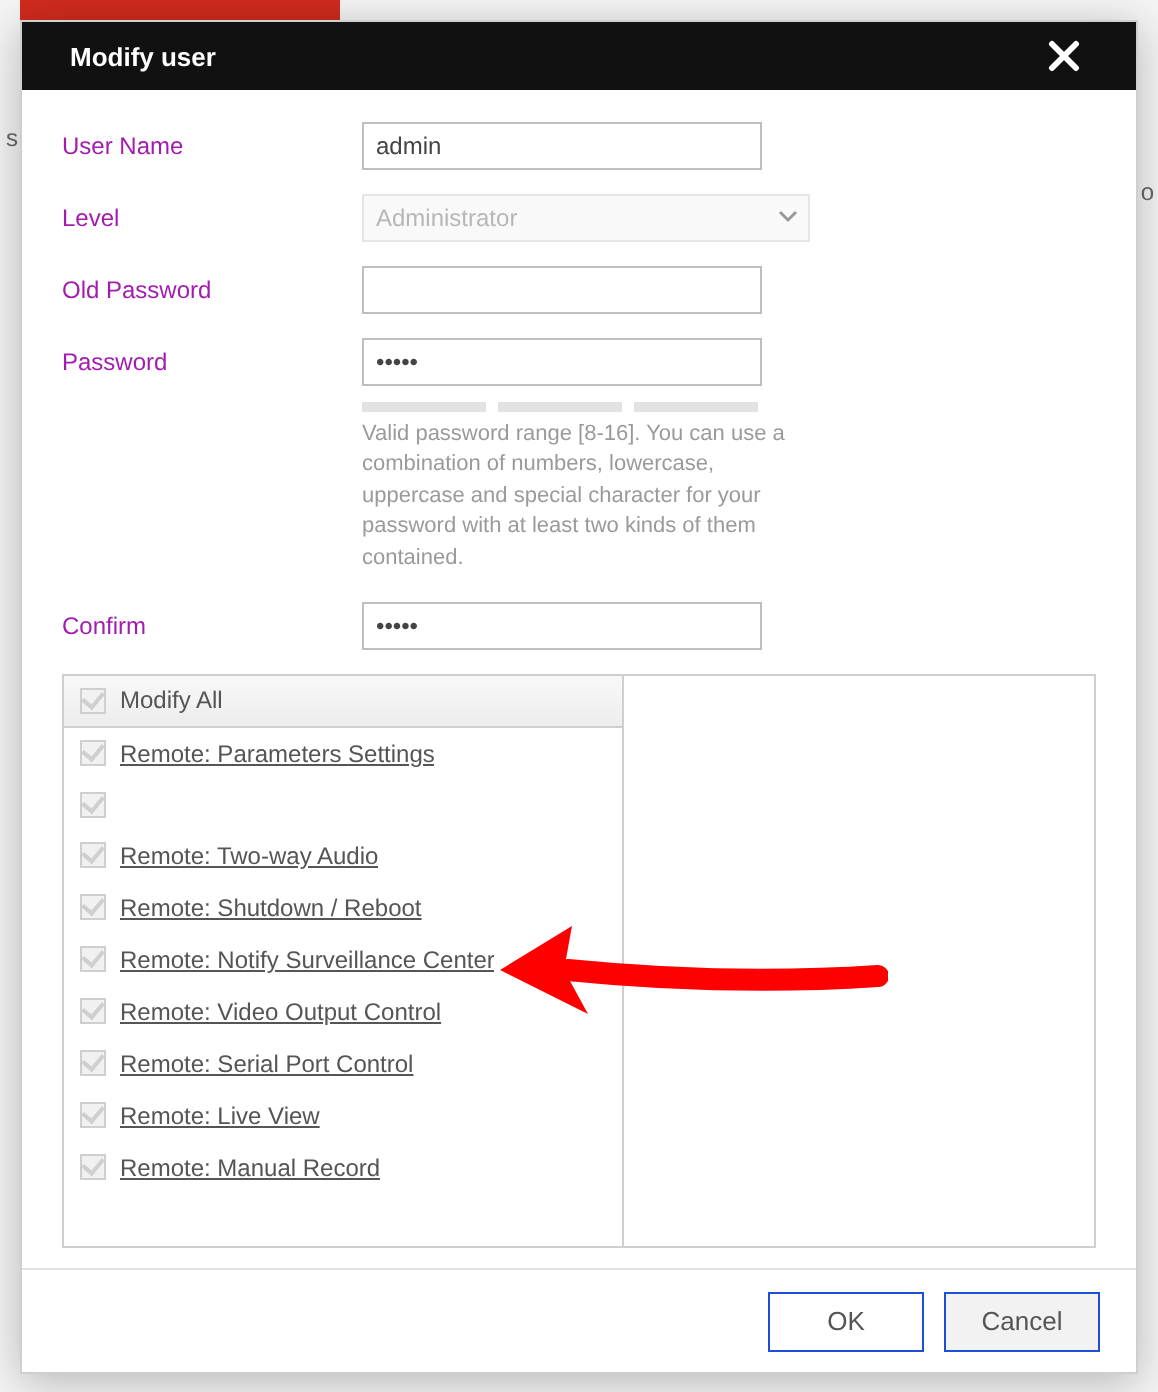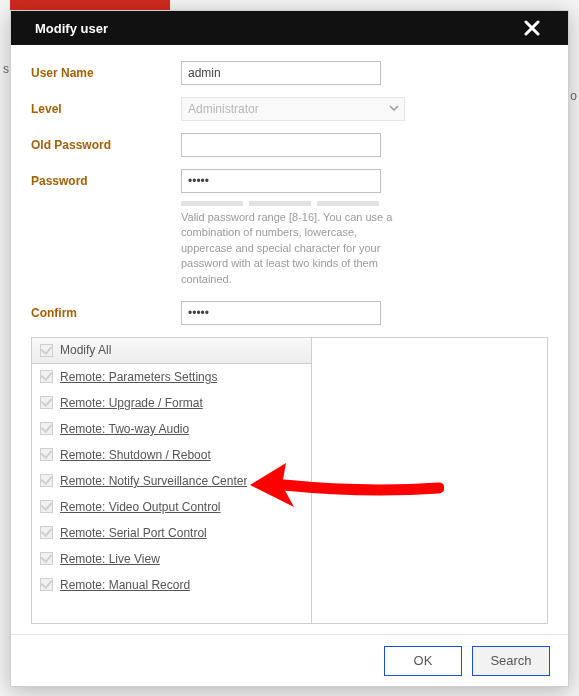--- a/index.html
+++ b/index.html
@@ -66,22 +66,21 @@
     flex-direction: column;
   }
 
   .form-row {
     display: flex;
     align-items: center;
     margin-bottom: 12px;
   }
   .form-row .flabel {
     width: 150px;
-    color: #a16207;
-    font-weight: bold;
+    color: #a21caf;
   }
   .form-row input[type="text"],
   .form-row input[type="password"] {
     width: 200px;
     height: 24px;
     border: 1px solid #bfbfbf;
     padding: 0 6px;
     font-size: 12px;
     color: #444;
   }
@@ -287,21 +286,20 @@
           <div class="chk"></div>
           <span>Modify All</span>
         </div>
         <div class="perm-list" id="perm-list">
             <div class="perm-item">
               <div class="chk"></div>
               <span>Remote: Parameters Settings</span>
             </div>
             <div class="perm-item">
               <div class="chk"></div>
-              <span>Remote: Upgrade / Format</span>
             </div>
             <div class="perm-item">
               <div class="chk"></div>
               <span>Remote: Two-way Audio</span>
             </div>
             <div class="perm-item">
               <div class="chk"></div>
               <span>Remote: Shutdown / Reboot</span>
             </div>
             <div class="perm-item">
@@ -326,21 +324,21 @@
             </div>
           </div>
       </div>
       <div class="perm-right"></div>
     </div>
 
   </div>
 
   <div class="dlg-footer">
     <button class="btn">OK</button>
-    <button class="btn secondary">Search</button>
+    <button class="btn secondary">Cancel</button>
   </div>
 
 </div>
 
 <svg class="arrow-overlay" width="200" height="60">
   <path d="M195 33 Q 120 38 40 30" stroke="#ff0000" stroke-width="11" fill="none" stroke-linecap="round"></path>
   <path d="M6 30 L42 8 L38 30 L50 52 Z" fill="#ff0000"></path>
 </svg>
 
 </body></html>

